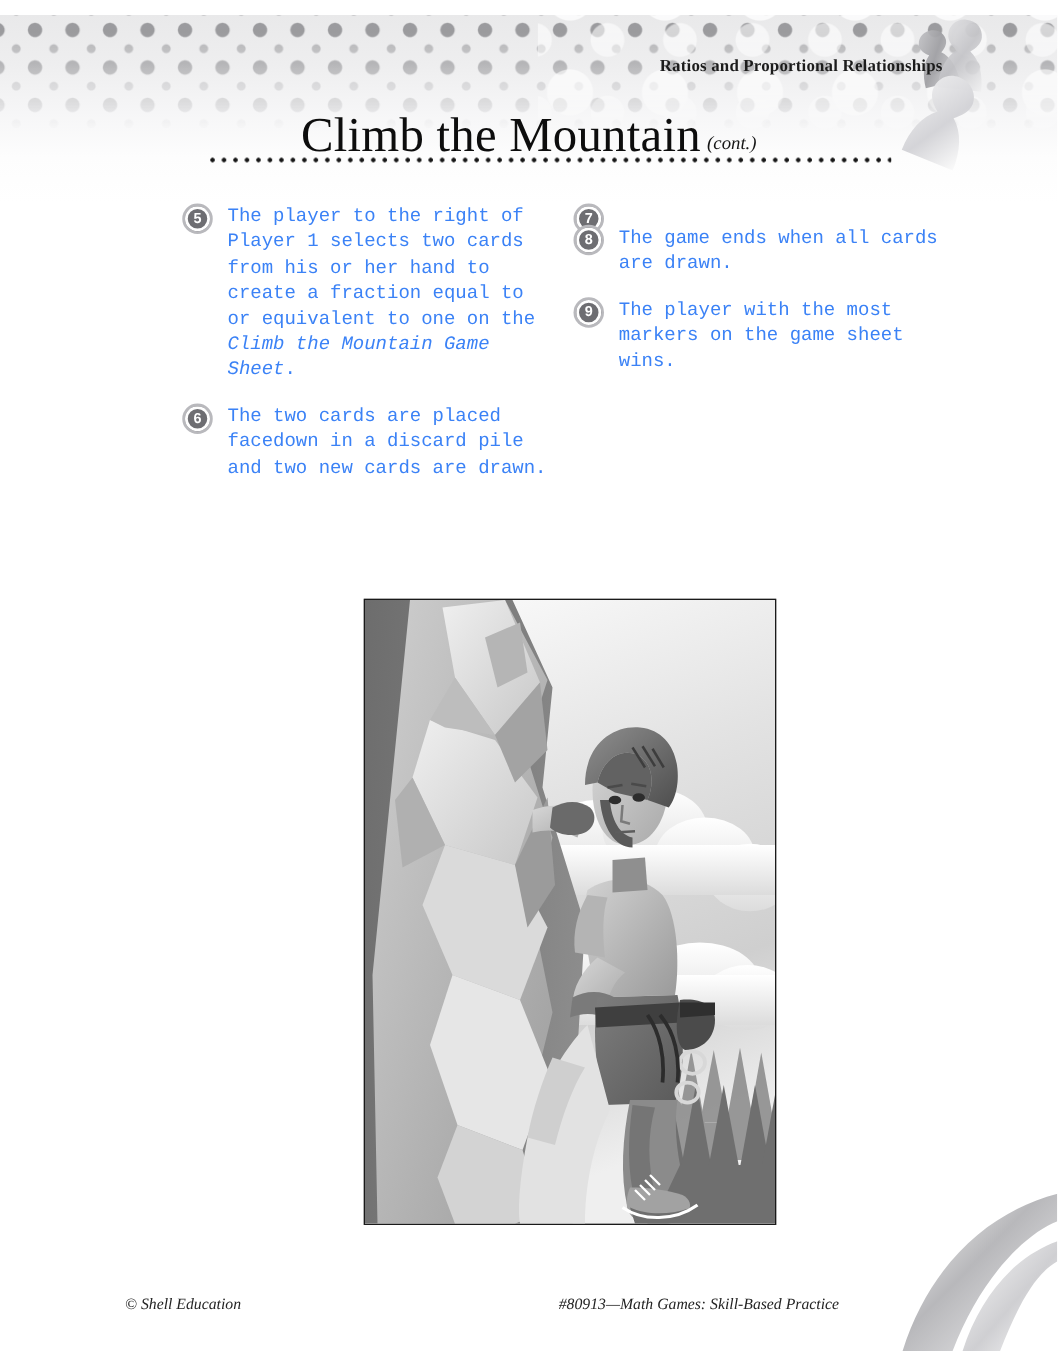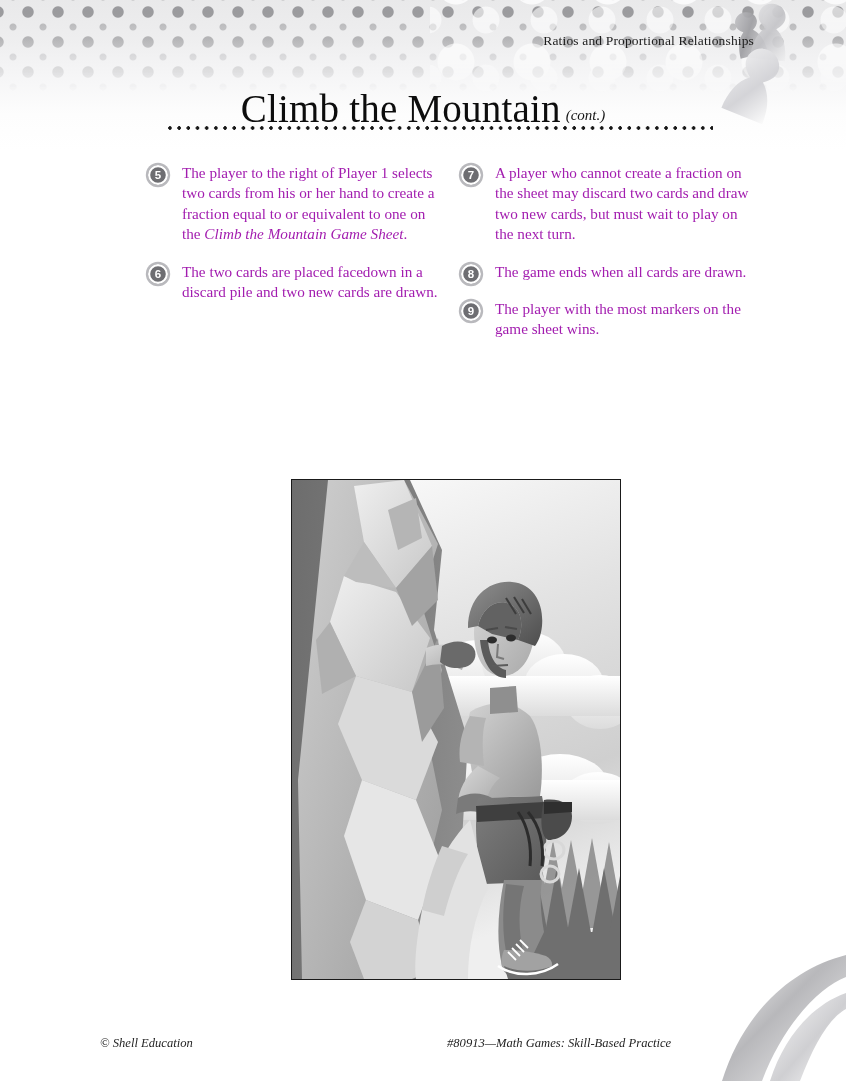--- a/index.html
+++ b/index.html
@@ -12,25 +12,26 @@
     width: 846px;
     height: 1081px;
     background: #ffffff;
     overflow: hidden;
     font-family: "Liberation Sans", sans-serif;
   }
 
   
   .top-band {
     position: absolute;
-    left: 0; top: 0;
+    left: 0; top: 12px;
     width: 846px;
     height: 150px;
     overflow: hidden;
     pointer-events: none;
+    font-weight: bold;
   }
   .top-band .wash {
     position: absolute;
     left: 0; top: 0;
     width: 846px; height: 150px;
     background: linear-gradient(to bottom,
         #e9e9ea 0%, #eeeeef 26%, #f6f6f7 52%, #fdfdfd 76%, #ffffff 100%);
   }
   .top-band .dots {
     position: absolute;
@@ -143,24 +144,24 @@
     background: #6e6e72;
     box-shadow: inset 0 0 0 2.2px #ffffff, 0 0 0 2.2px #b9b9bd;
     color: #ffffff;
     font-size: 11.5px;
     font-weight: bold;
     line-height: 20px;
     text-align: center;
     font-family: "Liberation Sans", sans-serif;
   }
   .step-text, .para {
-    font-family: Liberation Serif, serif;
+    font-family: Liberation Mono, monospace;
     font-size: 15.2px;
     line-height: 20.4px;
-    color: #a21caf;
+    color: #3b82f6;
   }
   .para {
     padding-left: 34px;
     margin-bottom: 17px;
   }
   .step em, .para em {
     font-style: italic;
   }
 
   
@@ -277,21 +278,20 @@
         <span class="step-num">6</span>
         <span class="step-text">The two cards are placed facedown in a discard pile and two new cards are drawn.</span>
       </div>
 
     </div>
 
     <div class="col col-right">
 
       <div class="step">
         <span class="step-num">7</span>
-        <span class="step-text">A player who cannot create a fraction on the sheet may discard two cards and draw two new cards, but must wait to play on the next turn.</span>
       </div>
 
       <div class="step">
         <span class="step-num">8</span>
         <span class="step-text">The game ends when all cards are drawn.</span>
       </div>
 
       <div class="step">
         <span class="step-num">9</span>
         <span class="step-text">The player with the most markers on the game sheet wins.</span>

